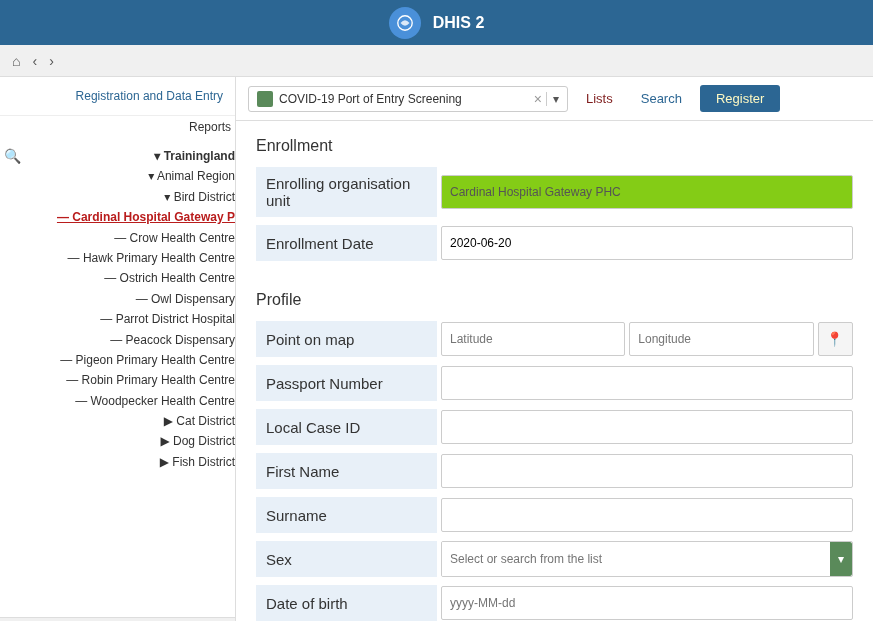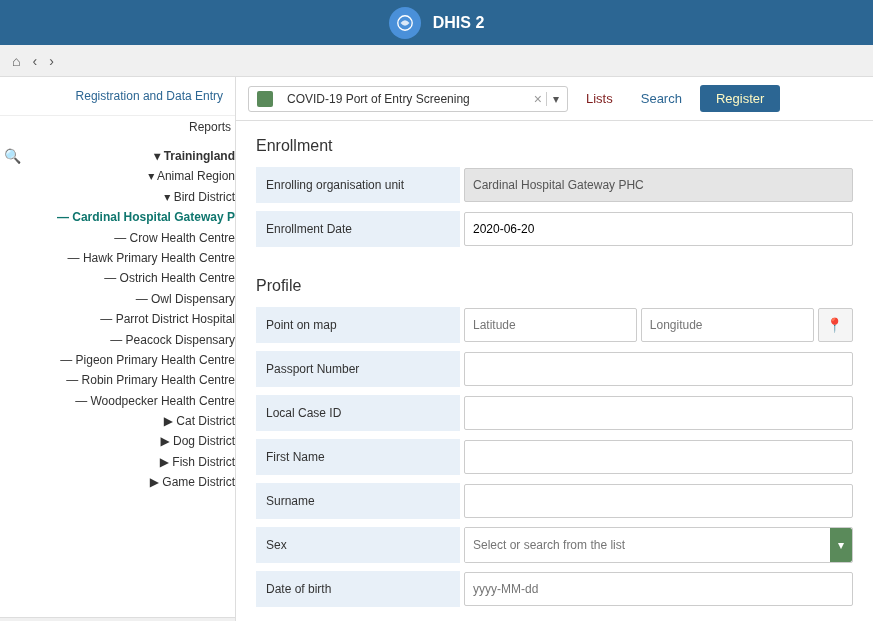--- a/index.html
+++ b/index.html
@@ -102,21 +102,21 @@
     .tree-scroll::-webkit-scrollbar-track { background: #f0f0f0; }
     .tree-scroll::-webkit-scrollbar-thumb { background: #bbb; border-radius: 4px; }
 
     .tree-item {
       font-size: 12px;
       line-height: 1.7;
       white-space: nowrap;
       cursor: pointer;
       color: #333;
     }
-    .tree-item.active { color: #0f766e; font-weight: bold; }
+    .tree-item.active { color: #b91c1c; font-weight: bold; text-decoration: underline; }
     .tree-item.level-0 { padding-left: 0; font-weight: bold; }
     .tree-item.level-1 { padding-left: 12px; }
     .tree-item.level-2 { padding-left: 24px; }
     .tree-item.level-3 { padding-left: 36px; }
 
     .scrollbar-h {
       height: 12px;
       background: #f0f0f0;
       border-top: 1px solid #ddd;
       position: relative;
@@ -150,21 +150,21 @@
       flex: 1;
       max-width: 320px;
     }
     .program-selector-icon {
       width: 16px; height: 16px;
       background: #5a8a5a;
       border-radius: 2px;
       margin-right: 6px;
       flex-shrink: 0;
     }
-    .program-selector-text { flex: 1; font-size: 12px; color: #333; margin-left: 8px; }
+    .program-selector-text { flex: 1; font-size: 12px; color: #333; }
     .program-selector-close {
       color: #999;
       cursor: pointer;
       margin-right: 4px;
       font-size: 14px;
     }
     .program-selector-drop {
       color: #555;
       cursor: pointer;
       font-size: 12px;
@@ -216,22 +216,22 @@
       margin-bottom: 12px;
     }
 
     .form-group {
       display: flex;
       align-items: center;
       margin-bottom: 8px;
       min-height: 36px;
     }
     .form-label {
-      width: 204px;
-      font-size: 12px;
+      width: 181px;
+      font-size: 15px;
       color: #333;
       background: #e8f0f8;
       padding: 8px 10px;
       min-height: 36px;
       display: flex;
       align-items: center;
       flex-shrink: 0;
     }
     .form-field {
       flex: 1;
@@ -240,21 +240,21 @@
     .form-input {
       width: 100%;
       border: 1px solid #ccc;
       border-radius: 2px;
       padding: 6px 8px;
       font-size: 12px;
       height: 34px;
       outline: none;
       background: #fff;
     }
-    .form-input.readonly { background: #e5e5e5; color: #555; }
+    .form-input.readonly { background: #84cc16; color: #555; }
 
     .point-on-map-row {
       display: flex;
       gap: 4px;
     }
     .point-on-map-row .form-input {
       flex: 1;
     }
     .map-btn {
       background: #f5f5f5;
@@ -329,21 +329,20 @@
           <div class="tree-item level-3">— Ostrich Health Centre</div>
           <div class="tree-item level-3">— Owl Dispensary</div>
           <div class="tree-item level-3">— Parrot District Hospital</div>
           <div class="tree-item level-3">— Peacock Dispensary</div>
           <div class="tree-item level-3">— Pigeon Primary Health Centre</div>
           <div class="tree-item level-3">— Robin Primary Health Centre</div>
           <div class="tree-item level-3">— Woodpecker Health Centre</div>
           <div class="tree-item level-2">▶ Cat District</div>
           <div class="tree-item level-2">▶ Dog District</div>
           <div class="tree-item level-2">▶ Fish District</div>
-          <div class="tree-item level-2">▶ Game District</div>
         </div>
       <div class="scrollbar-h"></div>
     </div>
   </div>
 
   <div class="content-area">
 
     <div class="program-bar">
       <div class="program-selector">
         <div class="program-selector-icon"></div>

